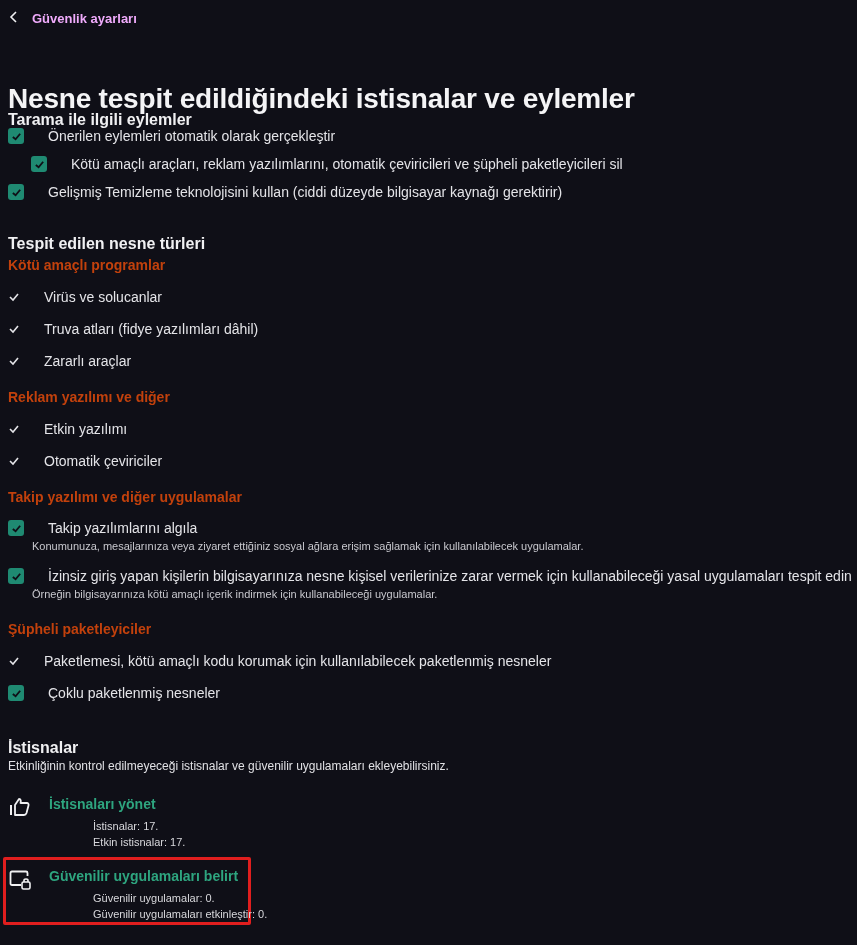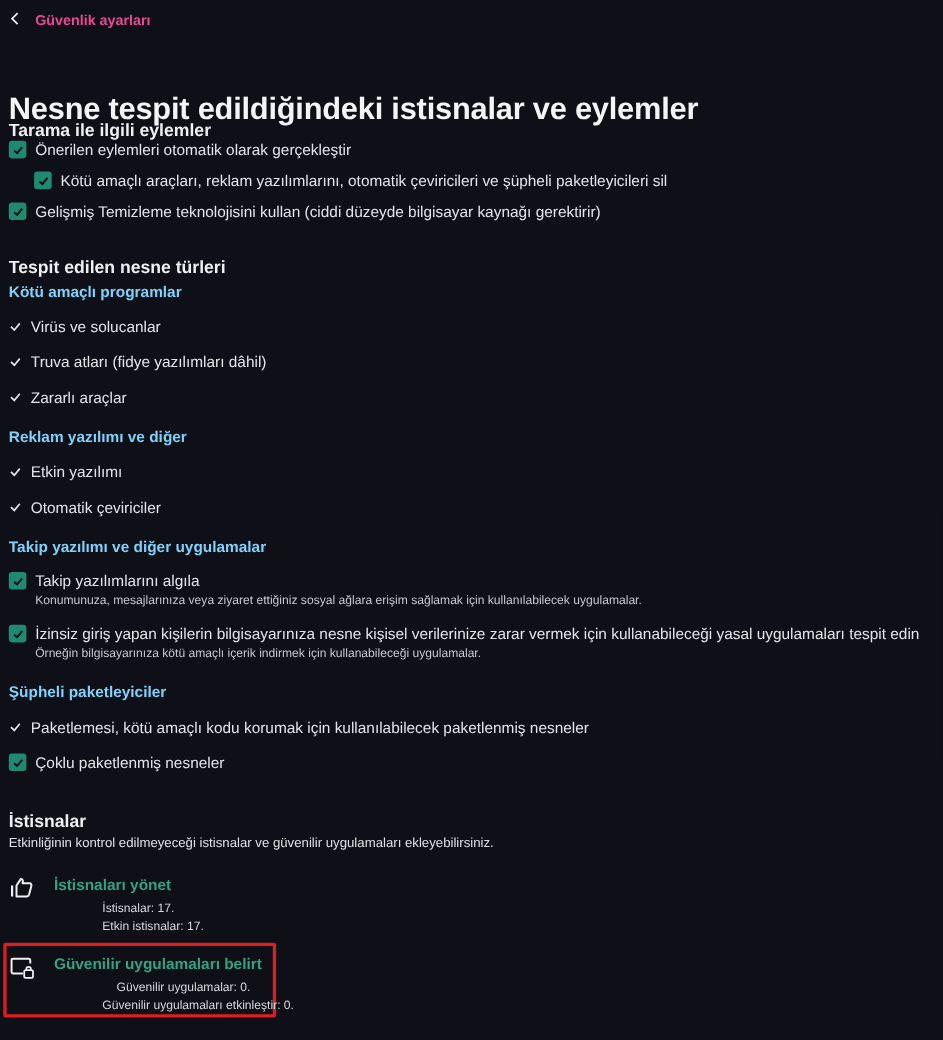--- a/index.html
+++ b/index.html
@@ -6,27 +6,27 @@
   body {
     width: 857px; height: 945px; overflow: hidden;
     background: #0f0f17;
     color: #e6e6ea;
     font-family: "Liberation Sans", "DejaVu Sans", sans-serif;
     position: relative;
   }
   .abs { position: absolute; }
   .back {
     left: 8px; top: 11px; display: flex; align-items: flex-start; gap: 12px;
-    font-size: 13px; font-weight: bold; color: #ec4899; cursor: pointer;
+    font-size: 13px; font-weight: bold; color: #f0abfc; cursor: pointer;
   }
   .back svg { width: 12px; height: 12px; }
   .title { left: 8px; top: 38px; font-size: 28px; font-weight: bold; color: #f4f4f6; letter-spacing: -0.2px; margin-top: 45px; }
   .h2 { font-size: 16px; font-weight: bold; color: #f0f0f2; left: 8px; margin-top: 16px; }
-  .h3 { font-size: 14px; font-weight: bold; color: #7dd3fc; left: 8px; }
-  .row { display: flex; align-items: center; gap: 8px; font-size: 14px; color: #e4e4e8; }
+  .h3 { font-size: 14px; font-weight: bold; color: #c2410c; left: 8px; }
+  .row { display: flex; align-items: center; gap: 24px; font-size: 14px; color: #e4e4e8; }
   .cb {
     width: 16px; height: 16px; border-radius: 3px; background: #1f8a72;
     display: inline-flex; align-items: center; justify-content: center; flex: none;
     cursor: pointer;
   }
   .cb svg { width: 11px; height: 11px; }
   .tick { width: 12px; display: inline-flex; justify-content: center; flex: none; }
   .tick svg { width: 10px; height: 10px; }
   .desc { font-size: 11px; color: #c8c8ce; }
   .small { font-size: 12px; color: #e0e0e4; }
@@ -171,14 +171,14 @@
 
 <div class="abs hl"></div>
 <div class="abs" style="left:9px; top:870px">
   <svg width="22" height="20" viewBox="0 0 22 20">
       <path d="M12 15 H3 C2 15 1.5 14.5 1.5 13.5 V3 C1.5 2 2 1.5 3 1.5 H17 C18 1.5 18.5 2 18.5 3 V6" stroke="#f0f0f2" stroke-width="1.8" fill="none"></path>
       <rect x="13" y="12" width="8" height="7" rx="1.5" stroke="#f0f0f2" stroke-width="1.6" fill="none"></rect>
       <path d="M15 12 V10.5 C15 8.5 19 8.5 19 10.5 V12" stroke="#f0f0f2" stroke-width="1.6" fill="none"></path>
     </svg>
 </div>
 <div class="abs link" style="left:49px; top:868px">Güvenilir uygulamaları belirt</div>
-<div class="abs sub" style="left:62px; top:890px">Güvenilir uygulamalar: 0.</div>
+<div class="abs sub" style="left:49px; top:890px">Güvenilir uygulamalar: 0.</div>
 <div class="abs sub" style="left:49px; top:906px">Güvenilir uygulamaları etkinleştir: 0.</div>
 
 </body></html>

